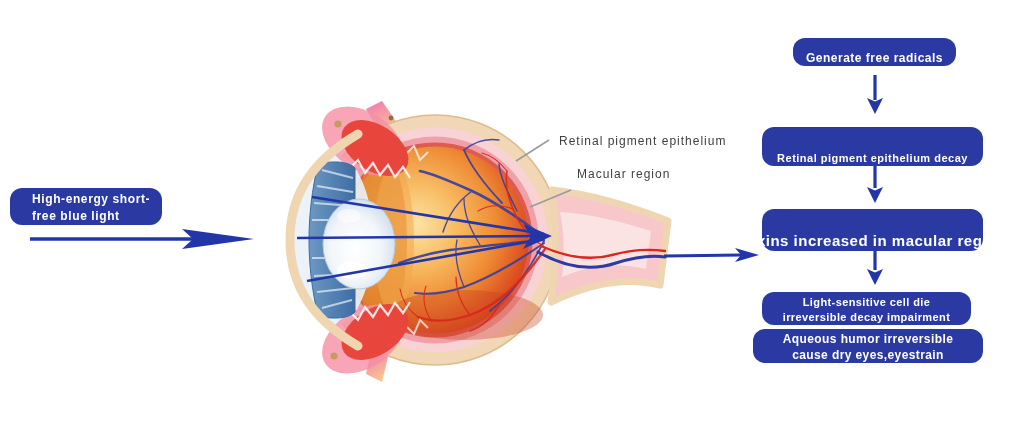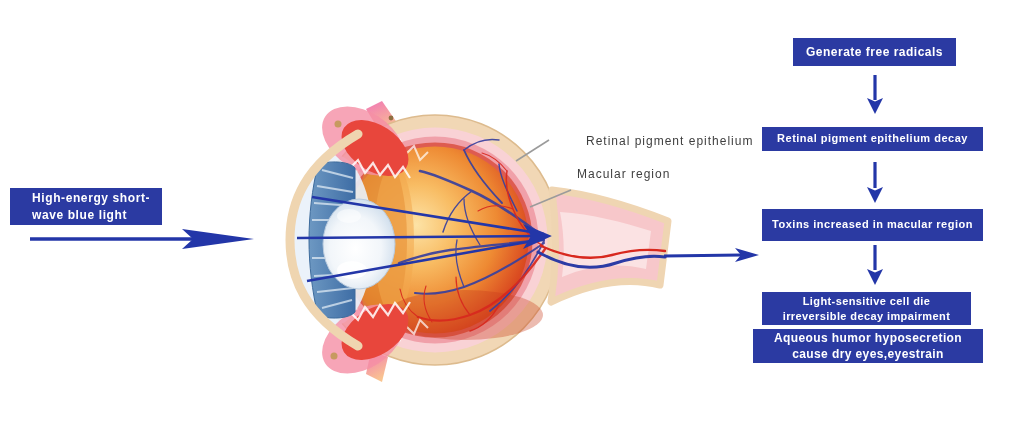--- a/index.html
+++ b/index.html
@@ -5,43 +5,43 @@
   html,body{margin:0;padding:0;background:#ffffff;}
   body{width:1024px;height:443px;overflow:hidden;font-family:"Liberation Sans",sans-serif;}
   .stage{position:relative;width:1024px;height:443px;background:#ffffff;}
   .stage svg{position:absolute;left:0;top:0;width:1024px;height:443px;}
 
   .bluebox{
     position:absolute;
     background:#2b3aa2;
     color:#ffffff;
     font-weight:bold;
-    display:flex;flex-direction:column;align-items:center;justify-content:center;
+    display:flex;flex-direction:column;align-items:center;justify-content:flex-end;
     white-space:nowrap;
-    border-radius:0;
+    border-radius:12px;
     z-index:2;
     line-height:1.25;
   }
   .bluebox span{display:block;}
 
   .src-box{left:10px;top:188px;width:152px;height:37px;
     align-items:flex-start;padding-left:22px;box-sizing:border-box;
     font-size:12px;letter-spacing:.6px;line-height:17px;}
 
   .step1{left:793px;top:38px;width:163px;height:28px;font-size:12px;letter-spacing:.5px;}
-  .step2{left:762px;top:127px;width:221px;height:24px;font-size:11px;letter-spacing:.5px;}
-  .step3{left:762px;top:209px;width:221px;height:32px;font-size:11px;letter-spacing:.5px;}
+  .step2{left:762px;top:127px;width:221px;height:39px;font-size:11px;letter-spacing:.5px;}
+  .step3{left:762px;top:209px;width:221px;height:42px;font-size:15px;letter-spacing:.5px;}
   .step4{left:762px;top:292px;width:209px;height:33px;font-size:11px;letter-spacing:.4px;line-height:15px;}
   .step5{left:753px;top:329px;width:230px;height:34px;font-size:12px;letter-spacing:.4px;line-height:16px;}
 
   .anat-label{
     position:absolute;color:#3f3f3f;font-size:12px;letter-spacing:1px;
     white-space:nowrap;z-index:2;font-weight:normal;
   }
-  .label-rpe{left:586px;top:134px;}
+  .label-rpe{left:559px;top:134px;}
   .label-mac{left:577px;top:167px;}
 </style>
 </head>
 <body>
 
 <div class="stage">
 
   <svg viewBox="0 0 1024 443">
     <defs>
       <radialGradient id="gInterior" cx="40%" cy="42%" r="72%">
@@ -196,37 +196,37 @@
       </g>
       <g>
         <line x1="875" y1="245" x2="875" y2="270" stroke-width="3.2"></line>
         <polygon points="867,269 875,285 883,269 875,272.5" stroke="none"></polygon>
       </g>
     </g>
   </svg>
 
   <div class="bluebox src-box">
     <span>High-energy short-</span>
-    <span>wave blue light</span>
+    <span>free blue light</span>
   </div>
 
   <div class="anat-label label-rpe">Retinal pigment epithelium</div>
   <div class="anat-label label-mac">Macular region</div>
 
   <div class="bluebox step1">
     <span>Generate free radicals</span>
   </div>
   <div class="bluebox step2">
     <span>Retinal pigment epithelium decay</span>
   </div>
   <div class="bluebox step3">
     <span>Toxins increased in macular region</span>
   </div>
   <div class="bluebox step4">
     <span>Light-sensitive cell die</span>
     <span>irreversible decay impairment</span>
   </div>
   <div class="bluebox step5">
-    <span>Aqueous humor hyposecretion</span>
+    <span>Aqueous humor irreversible</span>
     <span>cause dry eyes,eyestrain</span>
   </div>
 
 </div>
 
 </body></html>

